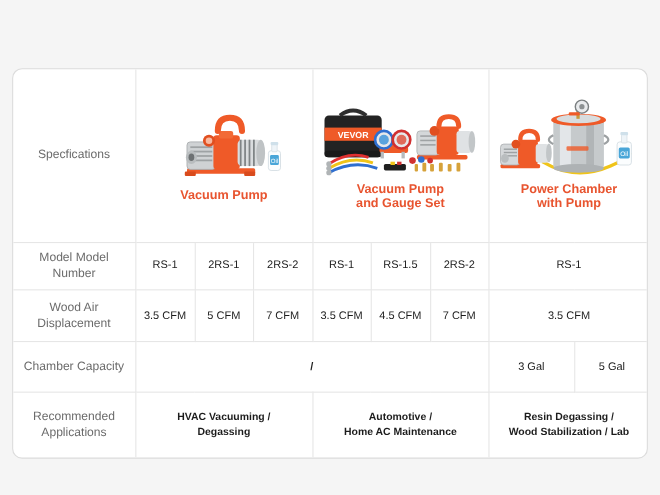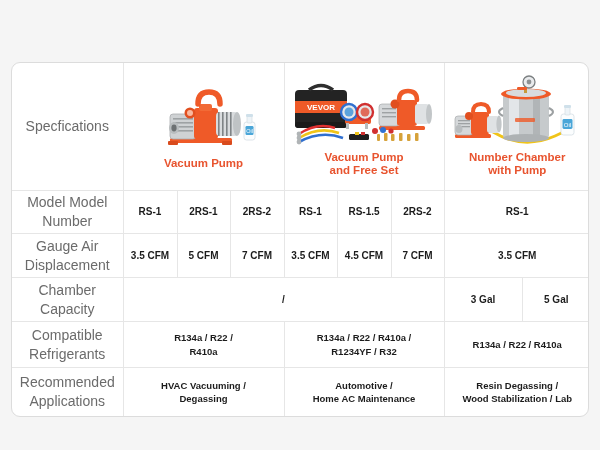--- a/index.html
+++ b/index.html
@@ -41,21 +41,21 @@
   
   tr:first-child td { border-top: none; }
   tr:last-child td { border-bottom: none; }
   td:first-child { border-left: none; }
   td:last-child { border-right: none; }
 
   
   .row-label {
     width: 111px;
     color: #6b6b6b;
-    font-size: 14px;
+    font-size: 11px;
     line-height: 1.35;
     font-weight: 400;
     text-align: center;
   }
 
   
   .header-row { height: 124px; }
 
   .product-cell {
     padding: 6px 4px 8px;
@@ -71,21 +71,21 @@
     margin-top: 3px;
     color: #e8542f;
     font-weight: bold;
     font-size: 11.5px;
     line-height: 1.15;
   }
 
   
   .val {
     font-size: 10px;
-    font-weight: bold;
+    font-weight: normal;
     color: #1c1c1c;
     line-height: 1.35;
   }
   .val-sm {
     font-size: 9.5px;
     font-weight: bold;
     color: #1c1c1c;
     line-height: 1.4;
   }
   .slash {
@@ -219,21 +219,21 @@
           <circle cx="94" cy="56" r="3" fill="#2f6fd0"></circle>
           <circle cx="102" cy="57" r="2.6" fill="#d13030"></circle>
 
           <rect x="60" y="60" width="20" height="6" rx="1.5" fill="#1f1f1f"></rect>
           <rect x="66" y="58" width="4" height="3" fill="#f0c419"></rect>
           <rect x="72" y="58" width="4" height="3" fill="#d13030"></rect>
         </svg>
       </div>
       <div class="product-title">
         <div>Vacuum Pump</div>
-        <div>and Free Set</div>
+        <div>and Gauge Set</div>
       </div>
     </td>
 
     <td class="product-cell" colspan="2">
       <div class="product-figure">
         <svg class="fig-svg" width="140" height="74" viewBox="0 0 140 74">
 
           <path d="M44 58 q30 18 62 4 q14 -6 18 -12" fill="none" stroke="#f0c419" stroke-width="3"></path>
 
           <rect x="54" y="20" width="46" height="44" rx="3" fill="#c6cacc"></rect>
@@ -267,76 +267,59 @@
           <path d="M24 38 q0 -8 8 -8 q8 0 8 8" fill="none" stroke="#ef5a28" stroke-width="4" stroke-linecap="round"></path>
 
           <rect x="112" y="40" width="13" height="21" rx="2.5" fill="#fbfdfe" stroke="#d4dde3" stroke-width="0.8"></rect>
           <rect x="116" y="33" width="5" height="8" rx="1" fill="#eef4f8" stroke="#d4dde3" stroke-width="0.7"></rect>
           <rect x="115" y="31" width="7" height="3" rx="1" fill="#cfe0ea"></rect>
           <rect x="113.5" y="45" width="10" height="10" rx="1.4" fill="#4aa6d8"></rect>
           <text x="118.5" y="53" font-size="6" fill="#ffffff" text-anchor="middle" font-family="Liberation Sans, sans-serif">Oil</text>
         </svg>
       </div>
       <div class="product-title">
-        <div>Number Chamber</div>
+        <div>Power Chamber</div>
         <div>with Pump</div>
       </div>
     </td>
   </tr>
 
   <tr class="r-model">
     <td class="row-label">Model Model Number</td>
     <td class="val">RS-1</td>
     <td class="val">2RS-1</td>
     <td class="val">2RS-2</td>
     <td class="val">RS-1</td>
     <td class="val">RS-1.5</td>
     <td class="val">2RS-2</td>
     <td class="val" colspan="2">RS-1</td>
   </tr>
 
 
   <tr class="r-cfm">
     <td class="row-label">
-      <div>Gauge Air</div>
+      <div>Wood Air</div>
       <div>Displacement</div>
     </td>
     <td class="val">3.5 CFM</td>
     <td class="val">5 CFM</td>
     <td class="val">7 CFM</td>
     <td class="val">3.5 CFM</td>
     <td class="val">4.5 CFM</td>
     <td class="val">7 CFM</td>
     <td class="val" colspan="2">3.5 CFM</td>
   </tr>
 
   <tr class="r-cap">
     <td class="row-label">Chamber Capacity</td>
     <td class="slash" colspan="6">/</td>
     <td class="val">3 Gal</td>
     <td class="val">5 Gal</td>
   </tr>
 
-  <tr class="r-ref">
-    <td class="row-label">
-      <div>Compatible</div>
-      <div>Refrigerants</div>
-    </td>
-    <td class="val-sm" colspan="3">
-      <div>R134a / R22 /</div>
-      <div>R410a</div>
-    </td>
-    <td class="val-sm" colspan="3">
-      <div>R134a / R22 / R410a /</div>
-      <div>R1234YF / R32</div>
-    </td>
-    <td class="val-sm" colspan="2">
-      <div>R134a / R22 / R410a</div>
-    </td>
-  </tr>
 
   <tr class="r-app">
     <td class="row-label">
       <div>Recommended</div>
       <div>Applications</div>
     </td>
     <td class="val-sm" colspan="3">
       <div>HVAC Vacuuming /</div>
       <div>Degassing</div>
     </td>

